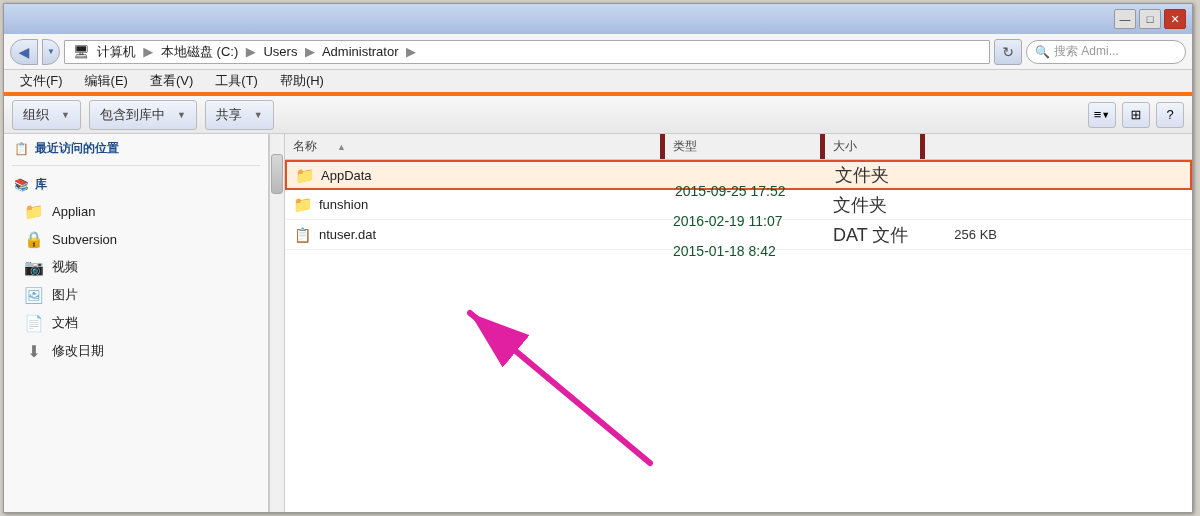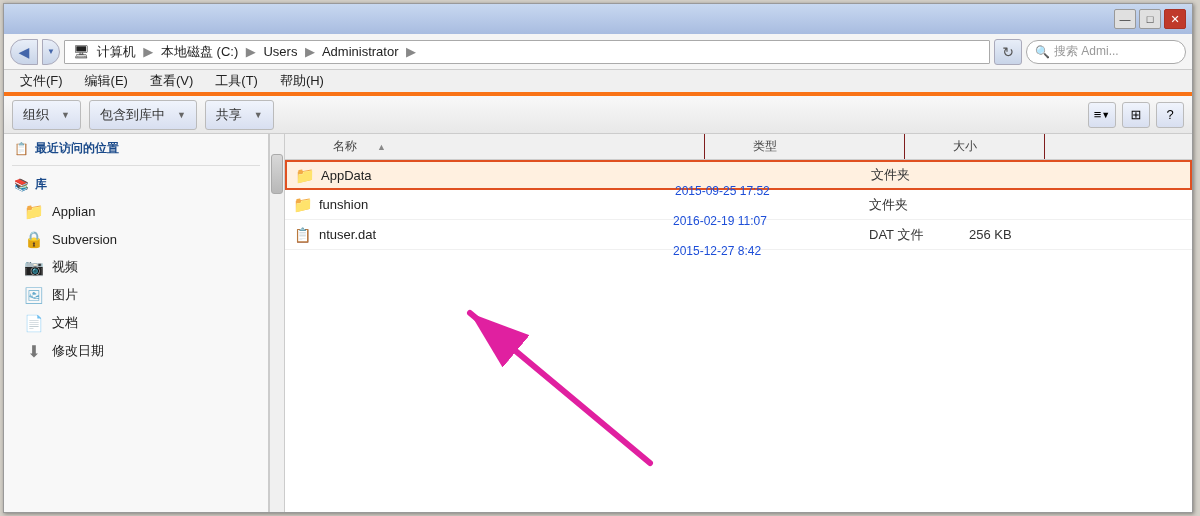--- a/index.html
+++ b/index.html
@@ -278,25 +278,24 @@
       height: 26px;
       flex-shrink: 0;
     }
     .file-col-header {
       padding: 0 8px;
       font-size: 12px;
       color: #444;
       display: flex;
       align-items: center;
       height: 100%;
-      border-right: 1px solid #7f1d1d;
+      border-right: 5px solid #7f1d1d;
       cursor: pointer;
       user-select: none;
       gap: 20px;
-      margin-left: 40px;
     }
     .file-col-header:first-child { width: 380px; }
     .file-col-header:nth-child(2) { width: 160px; }
     .file-col-header:nth-child(3) { width: 100px; }
     .file-col-header:nth-child(4) { width: 80px; text-align: center; }
     .col-arrow { font-size: 9px; color: #888; }
 
     .file-list {
       flex: 1;
       overflow-y: auto;
@@ -326,37 +325,36 @@
       width: 20px;
       height: 20px;
       display: flex;
       align-items: center;
       justify-content: center;
       font-size: 16px;
     }
     .file-date-cell {
       width: 160px;
       padding: 0 8px;
-      font-size: 12px;
-      color: #1d4ed8;
+      font-size: 14px;
+      color: #14532d;
       margin-top: 32px;
     }
     .file-type-cell {
       width: 100px;
       padding: 0 8px;
-      font-size: 13px;
+      font-size: 18px;
       color: #333;
-      margin-left: 36px;
     }
     .file-size-cell {
       width: 80px;
       padding: 0 8px;
       font-size: 13px;
       color: #333;
-      text-align: left;
+      text-align: right;
     }
 
     
     .overlay {
       position: absolute;
       top: 0;
       left: 0;
       width: 100%;
       height: 100%;
       pointer-events: none;
@@ -526,21 +524,21 @@
             <div class="file-date-cell">2016-02-19 11:07</div>
             <div class="file-type-cell">文件夹</div>
             <div class="file-size-cell"></div>
           </div>
 
           <div class="file-row">
             <div class="file-name-cell">
               <span class="file-icon" style="font-size:14px; color:#888;">📋</span>
               <span>ntuser.dat</span>
             </div>
-            <div class="file-date-cell">2015-12-27 8:42</div>
+            <div class="file-date-cell">2015-01-18 8:42</div>
             <div class="file-type-cell">DAT 文件</div>
             <div class="file-size-cell">256 KB</div>
           </div>
         </div>
       </div>
     </div>
   </div>
 
   <svg class="overlay" viewBox="0 0 1200 516" xmlns="http://www.w3.org/2000/svg">
 

